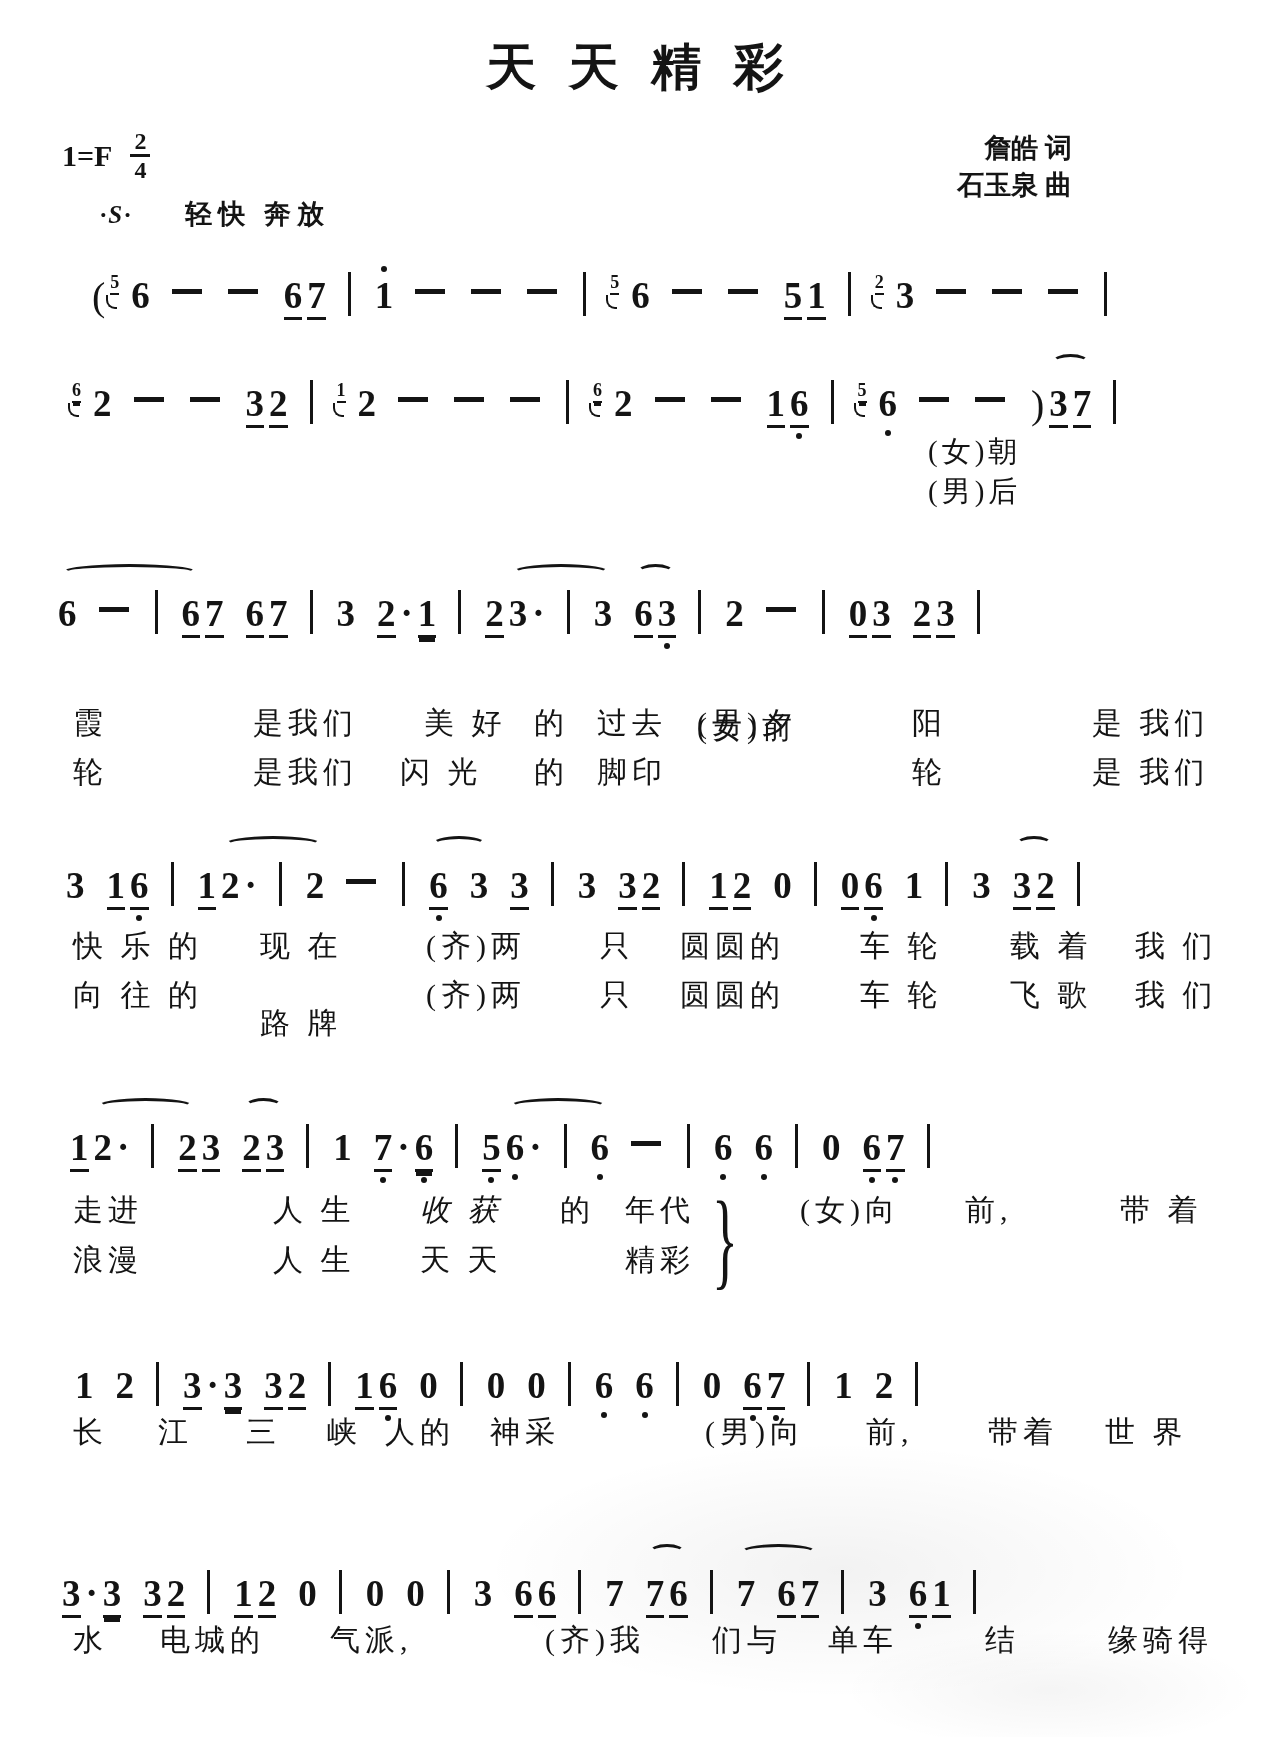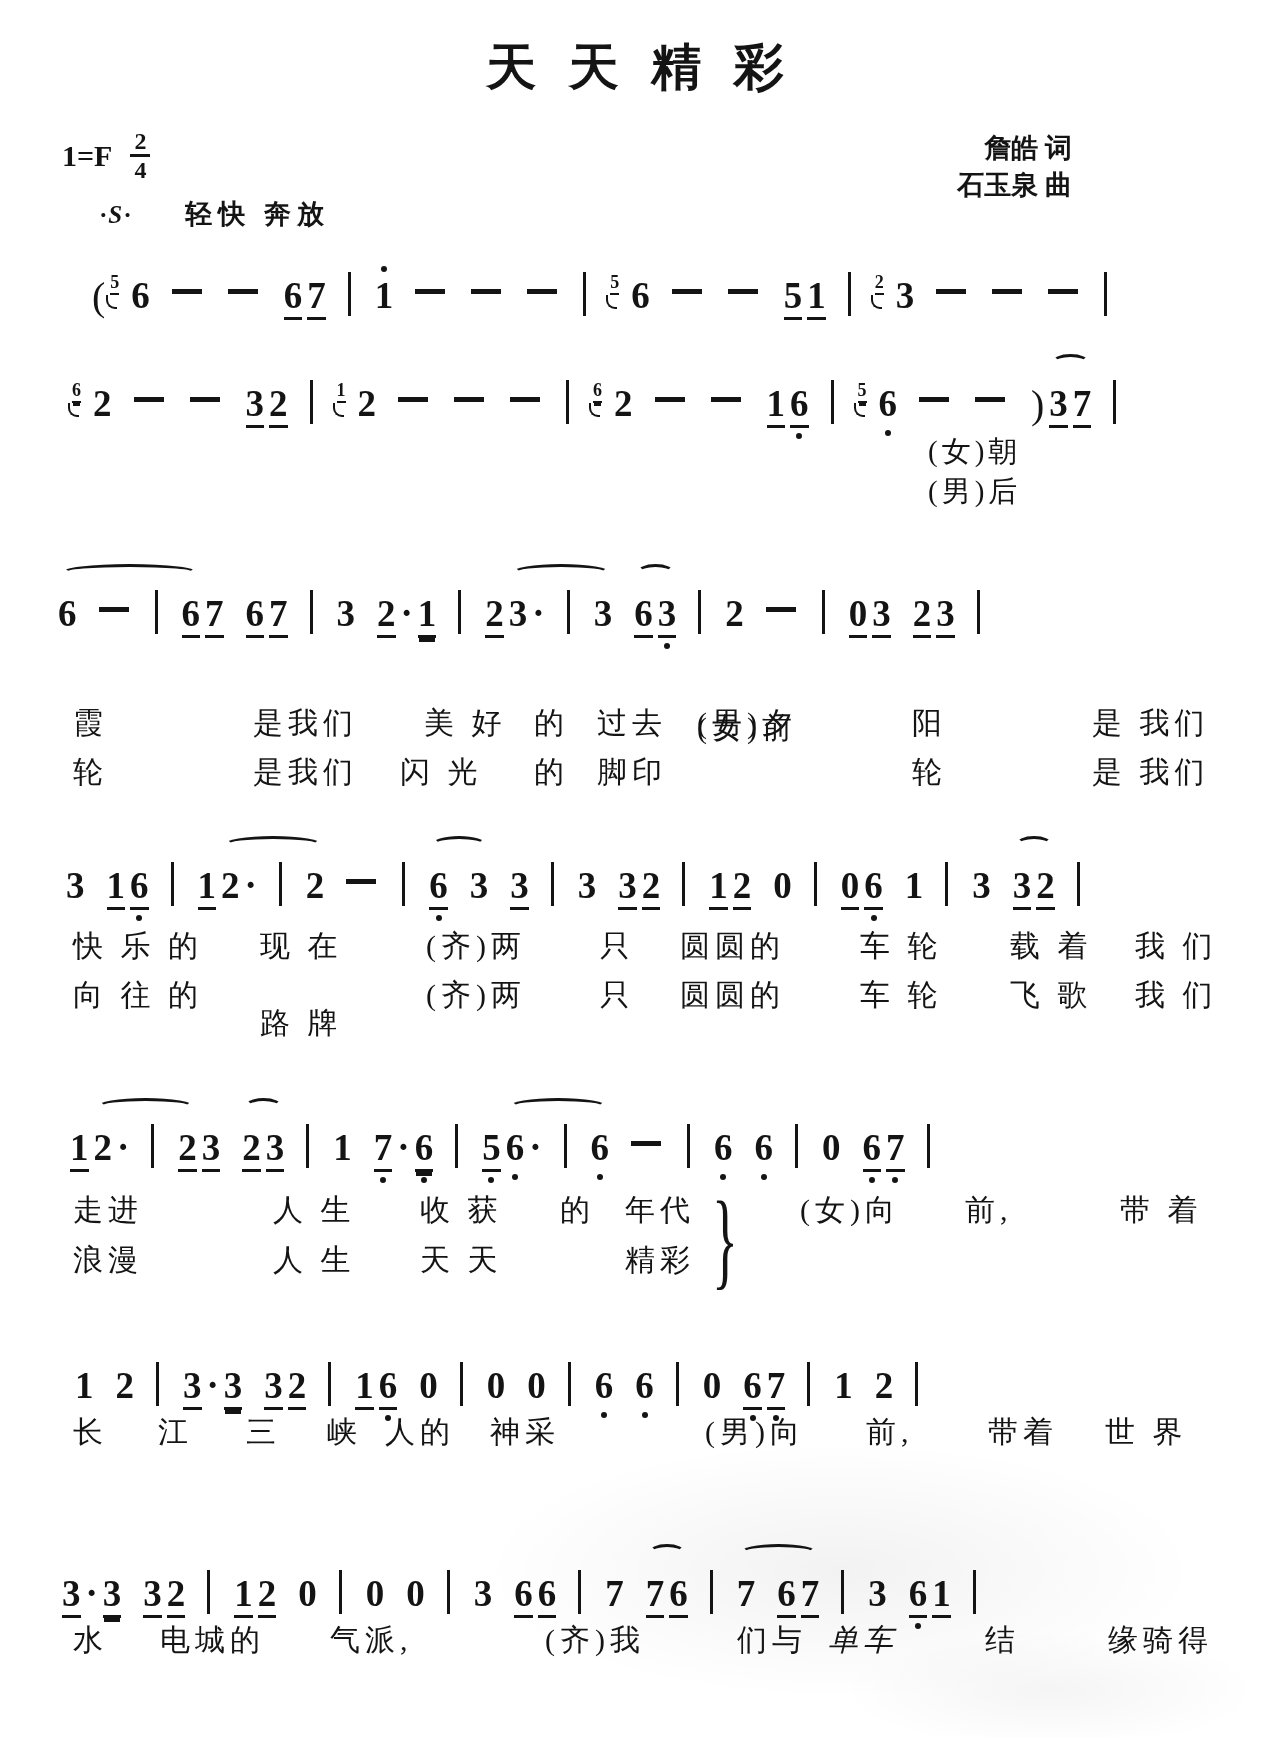--- a/index.html
+++ b/index.html
@@ -115,21 +115,21 @@
     <span class="lyr" style="left: 260px; top: 975px; margin-top: 28px;">路 牌</span>
     <span class="lyr" style="left: 426px; top: 975px;">(齐)两</span>
     <span class="lyr" style="left: 600px; top: 975px;">只</span>
     <span class="lyr" style="left: 680px; top: 975px;">圆圆的</span>
     <span class="lyr" style="left: 860px; top: 975px;">车 轮</span>
     <span class="lyr" style="left: 1010px; top: 975px;">飞 歌</span>
     <span class="lyr" style="left: 1135px; top: 975px;">我 们</span>
     <div class="mline" style="left: 70px; top: 1090px;"><span class="tok tight note u1">1</span><span class="tok tight note">2</span><span class="tok aug">·</span><span class="tok bar"></span><span class="tok tight note u1">2</span><span class="tok note u1">3</span><span class="tok tight note u1">2</span><span class="tok note u1">3</span><span class="tok bar"></span><span class="tok note">1</span><span class="tok tight note u1">7<i class="lo"></i></span><span class="tok tight aug">·</span><span class="tok note u2">6<i class="lo"></i></span><span class="tok bar"></span><span class="tok tight note u1">5<i class="lo"></i></span><span class="tok tight note">6<i class="lo"></i></span><span class="tok aug">·</span><span class="tok bar"></span><span class="tok note">6<i class="lo"></i></span><span class="tok dash"></span><span class="tok bar"></span><span class="tok note">6<i class="lo"></i></span><span class="tok note">6<i class="lo"></i></span><span class="tok bar"></span><span class="tok note">0</span><span class="tok tight note u1">6<i class="lo"></i></span><span class="tok note u1">7<i class="lo"></i></span><span class="tok bar"></span><div class="tie" style="left: 26.85px; width: 97.3px;"></div><div class="tie" style="left: 174.85px; width: 37.3px;"></div><div class="tie" style="left: 438.85px; width: 98.3px;"></div></div>
     <span class="lyr" style="left: 73px; top: 1190px;">走进</span>
     <span class="lyr" style="left: 273px; top: 1190px;">人 生</span>
-    <span class="lyr" style="left: 420px; top: 1190px;">收 获</span>
+    <span class="lyr" style="left: 420px; top: 1190px; font-style: italic;">收 获</span>
     <span class="lyr" style="left: 560px; top: 1190px;">的</span>
     <span class="lyr" style="left: 625px; top: 1190px;">年代</span>
     <span class="lyr" style="left: 800px; top: 1190px;">(女)向</span>
     <span class="lyr" style="left: 965px; top: 1190px;">前,</span>
     <span class="lyr" style="left: 1120px; top: 1190px;">带 着</span>
     <span class="lyr" style="left: 73px; top: 1240px;">浪漫</span>
     <span class="lyr" style="left: 273px; top: 1240px;">人 生</span>
     <span class="lyr" style="left: 420px; top: 1240px;">天 天</span>
     <span class="lyr" style="left: 625px; top: 1240px;">精彩</span>
     <div class="mline" style="left: 75px; top: 1328px;"><span class="tok note">1</span><span class="tok note">2</span><span class="tok bar"></span><span class="tok tight note u1">3</span><span class="tok tight aug">·</span><span class="tok note u2">3</span><span class="tok tight note u1">3</span><span class="tok note u1">2</span><span class="tok bar"></span><span class="tok tight note u1">1</span><span class="tok note u1">6<i class="lo"></i></span><span class="tok note">0</span><span class="tok bar"></span><span class="tok note">0</span><span class="tok note">0</span><span class="tok bar"></span><span class="tok note">6<i class="lo"></i></span><span class="tok note">6<i class="lo"></i></span><span class="tok bar"></span><span class="tok note">0</span><span class="tok tight note u1">6<i class="lo"></i></span><span class="tok note u1">7<i class="lo"></i></span><span class="tok bar"></span><span class="tok note">1</span><span class="tok note">2</span><span class="tok bar"></span></div>
@@ -141,20 +141,20 @@
     <span class="lyr" style="left: 490px; top: 1412px;">神采</span>
     <span class="lyr" style="left: 705px; top: 1412px;">(男)向</span>
     <span class="lyr" style="left: 866px; top: 1412px;">前,</span>
     <span class="lyr" style="left: 988px; top: 1412px;">带着</span>
     <span class="lyr" style="left: 1105px; top: 1412px;">世 界</span>
     <div class="mline" style="left: 62px; top: 1536px;"><span class="tok tight note u1">3</span><span class="tok tight aug">·</span><span class="tok note u2">3</span><span class="tok tight note u1">3</span><span class="tok note u1">2</span><span class="tok bar"></span><span class="tok tight note u1">1</span><span class="tok note u1">2</span><span class="tok note">0</span><span class="tok bar"></span><span class="tok note">0</span><span class="tok note">0</span><span class="tok bar"></span><span class="tok note">3</span><span class="tok tight note u1">6</span><span class="tok note u1">6</span><span class="tok bar"></span><span class="tok note">7</span><span class="tok tight note u1">7</span><span class="tok note u1">6</span><span class="tok bar"></span><span class="tok note">7</span><span class="tok tight note u1">6</span><span class="tok note u1">7</span><span class="tok bar"></span><span class="tok note">3</span><span class="tok tight note u1">6<i class="lo"></i></span><span class="tok note u1">1</span><span class="tok bar"></span><div class="tie" style="left: 586.85px; width: 36.3px;"></div><div class="tie" style="left: 677.85px; width: 77.3px;"></div></div>
     <span class="lyr" style="left: 73px; top: 1620px;">水</span>
     <span class="lyr" style="left: 160px; top: 1620px;">电城的</span>
     <span class="lyr" style="left: 330px; top: 1620px;">气派,</span>
     <span class="lyr" style="left: 545px; top: 1620px;">(齐)我</span>
-    <span class="lyr" style="left: 737px; top: 1620px;">们与</span>
-    <span class="lyr" style="left: 828px; top: 1620px; font-style: italic;">单车</span>
+    <span class="lyr" style="left: 712px; top: 1620px;">们与</span>
+    <span class="lyr" style="left: 828px; top: 1620px;">单车</span>
     <span class="lyr" style="left: 985px; top: 1620px;">结</span>
     <span class="lyr" style="left: 1108px; top: 1620px;">缘骑得</span>
     <span class="cue" style="left: 928px; top: 432px;">(女)朝</span>
     <span class="cue" style="left: 928px; top: 472px;">(男)后</span>
     <span class="brace" style="left: 712px; top: 1186px;">}</span>
   </div>
 
 </body></html>

